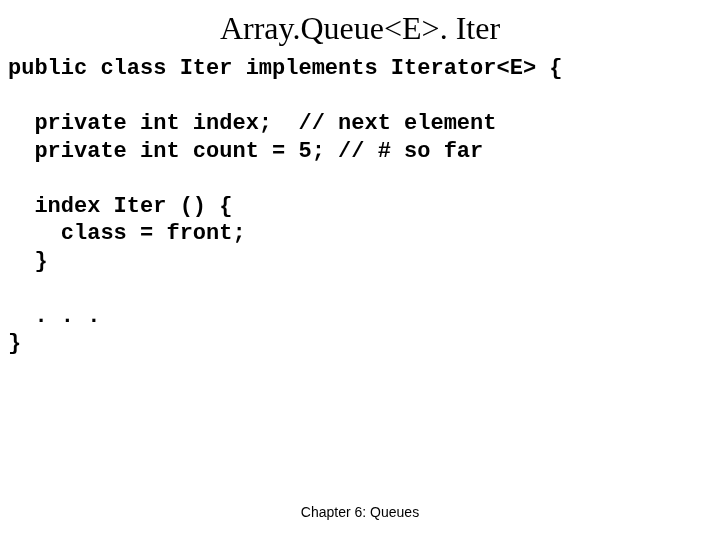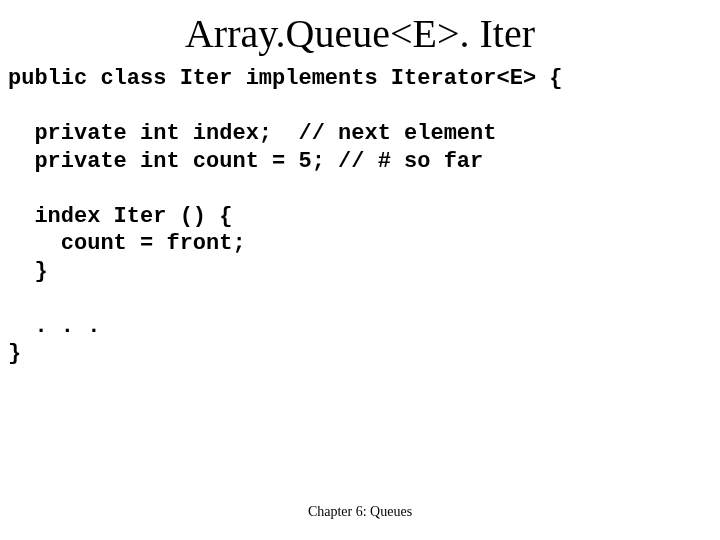--- a/index.html
+++ b/index.html
@@ -12,54 +12,54 @@
       font-family: "Courier New", monospace;
     }
     .slide {
       box-sizing: border-box;
       width: 100%;
       height: 100%;
       padding-top: 10px;
     }
     .title {
       font-family: "Times New Roman", serif;
-      font-size: 40px;
+      font-size: 32px;
       text-align: center;
       margin-bottom: 8px;
       font-weight: normal;
     }
     .code-block {
       font-family: "Courier New", monospace;
       font-size: 22px;
       font-weight: bold;
       line-height: 1.25;
       white-space: pre;
       padding-left: 8px;
     }
     .footer {
       position: absolute;
       bottom: 20px;
       left: 0;
       right: 0;
       text-align: center;
-      font-family: Liberation Serif, serif;
+      font-family: Liberation Sans, sans-serif;
       font-size: 14px;
       font-weight: normal;
     }
   </style>
 </head>
 <body>
 
 <div class="slide">
   <div class="title">Array.Queue&lt;E&gt;. Iter</div>
   <div class="code-block"><span>public class Iter implements Iterator&lt;E&gt; {</span>
 <span></span>
 <span>  private int index;  // next element</span>
 <span>  private int count = 5; // # so far</span>
 <span></span>
 <span>  index Iter () {</span>
-<span>    count = front;</span>
+<span>    class = front;</span>
 <span>  }</span>
 <span></span>
 <span>  . . .</span>
 <span>}</span></div>
   <div class="footer">Chapter 6: Queues</div>
 </div>
 
 </body></html>

